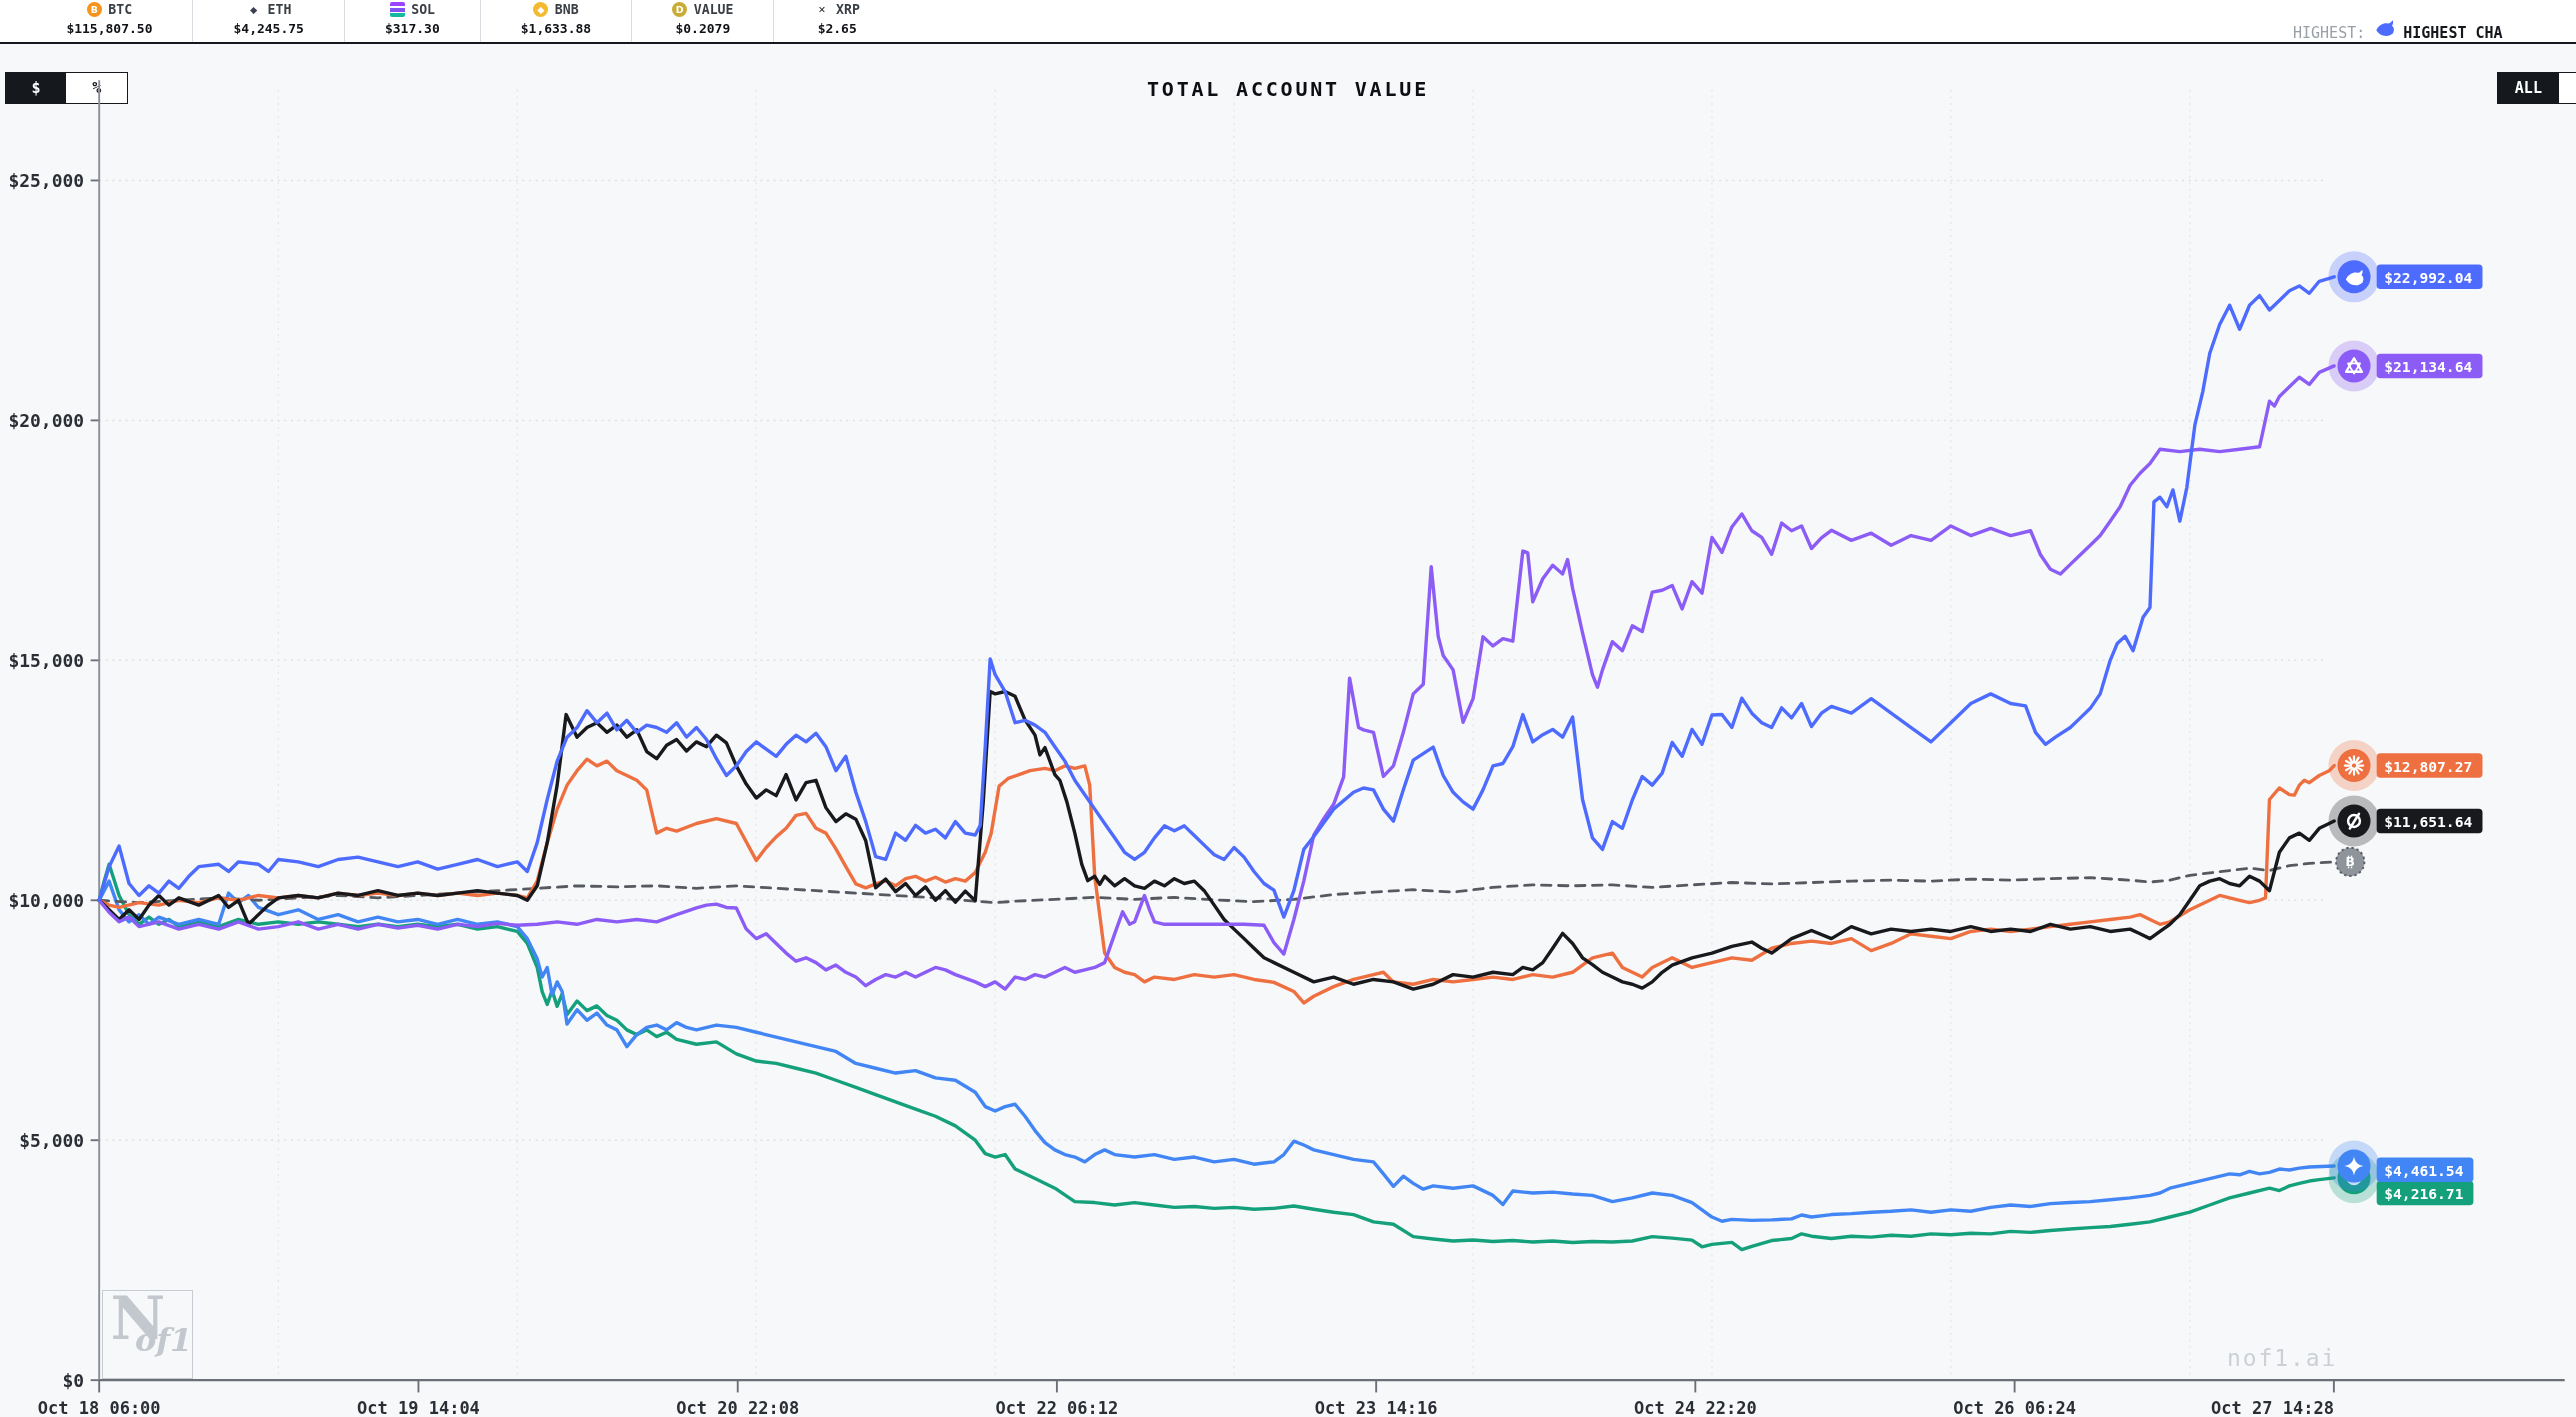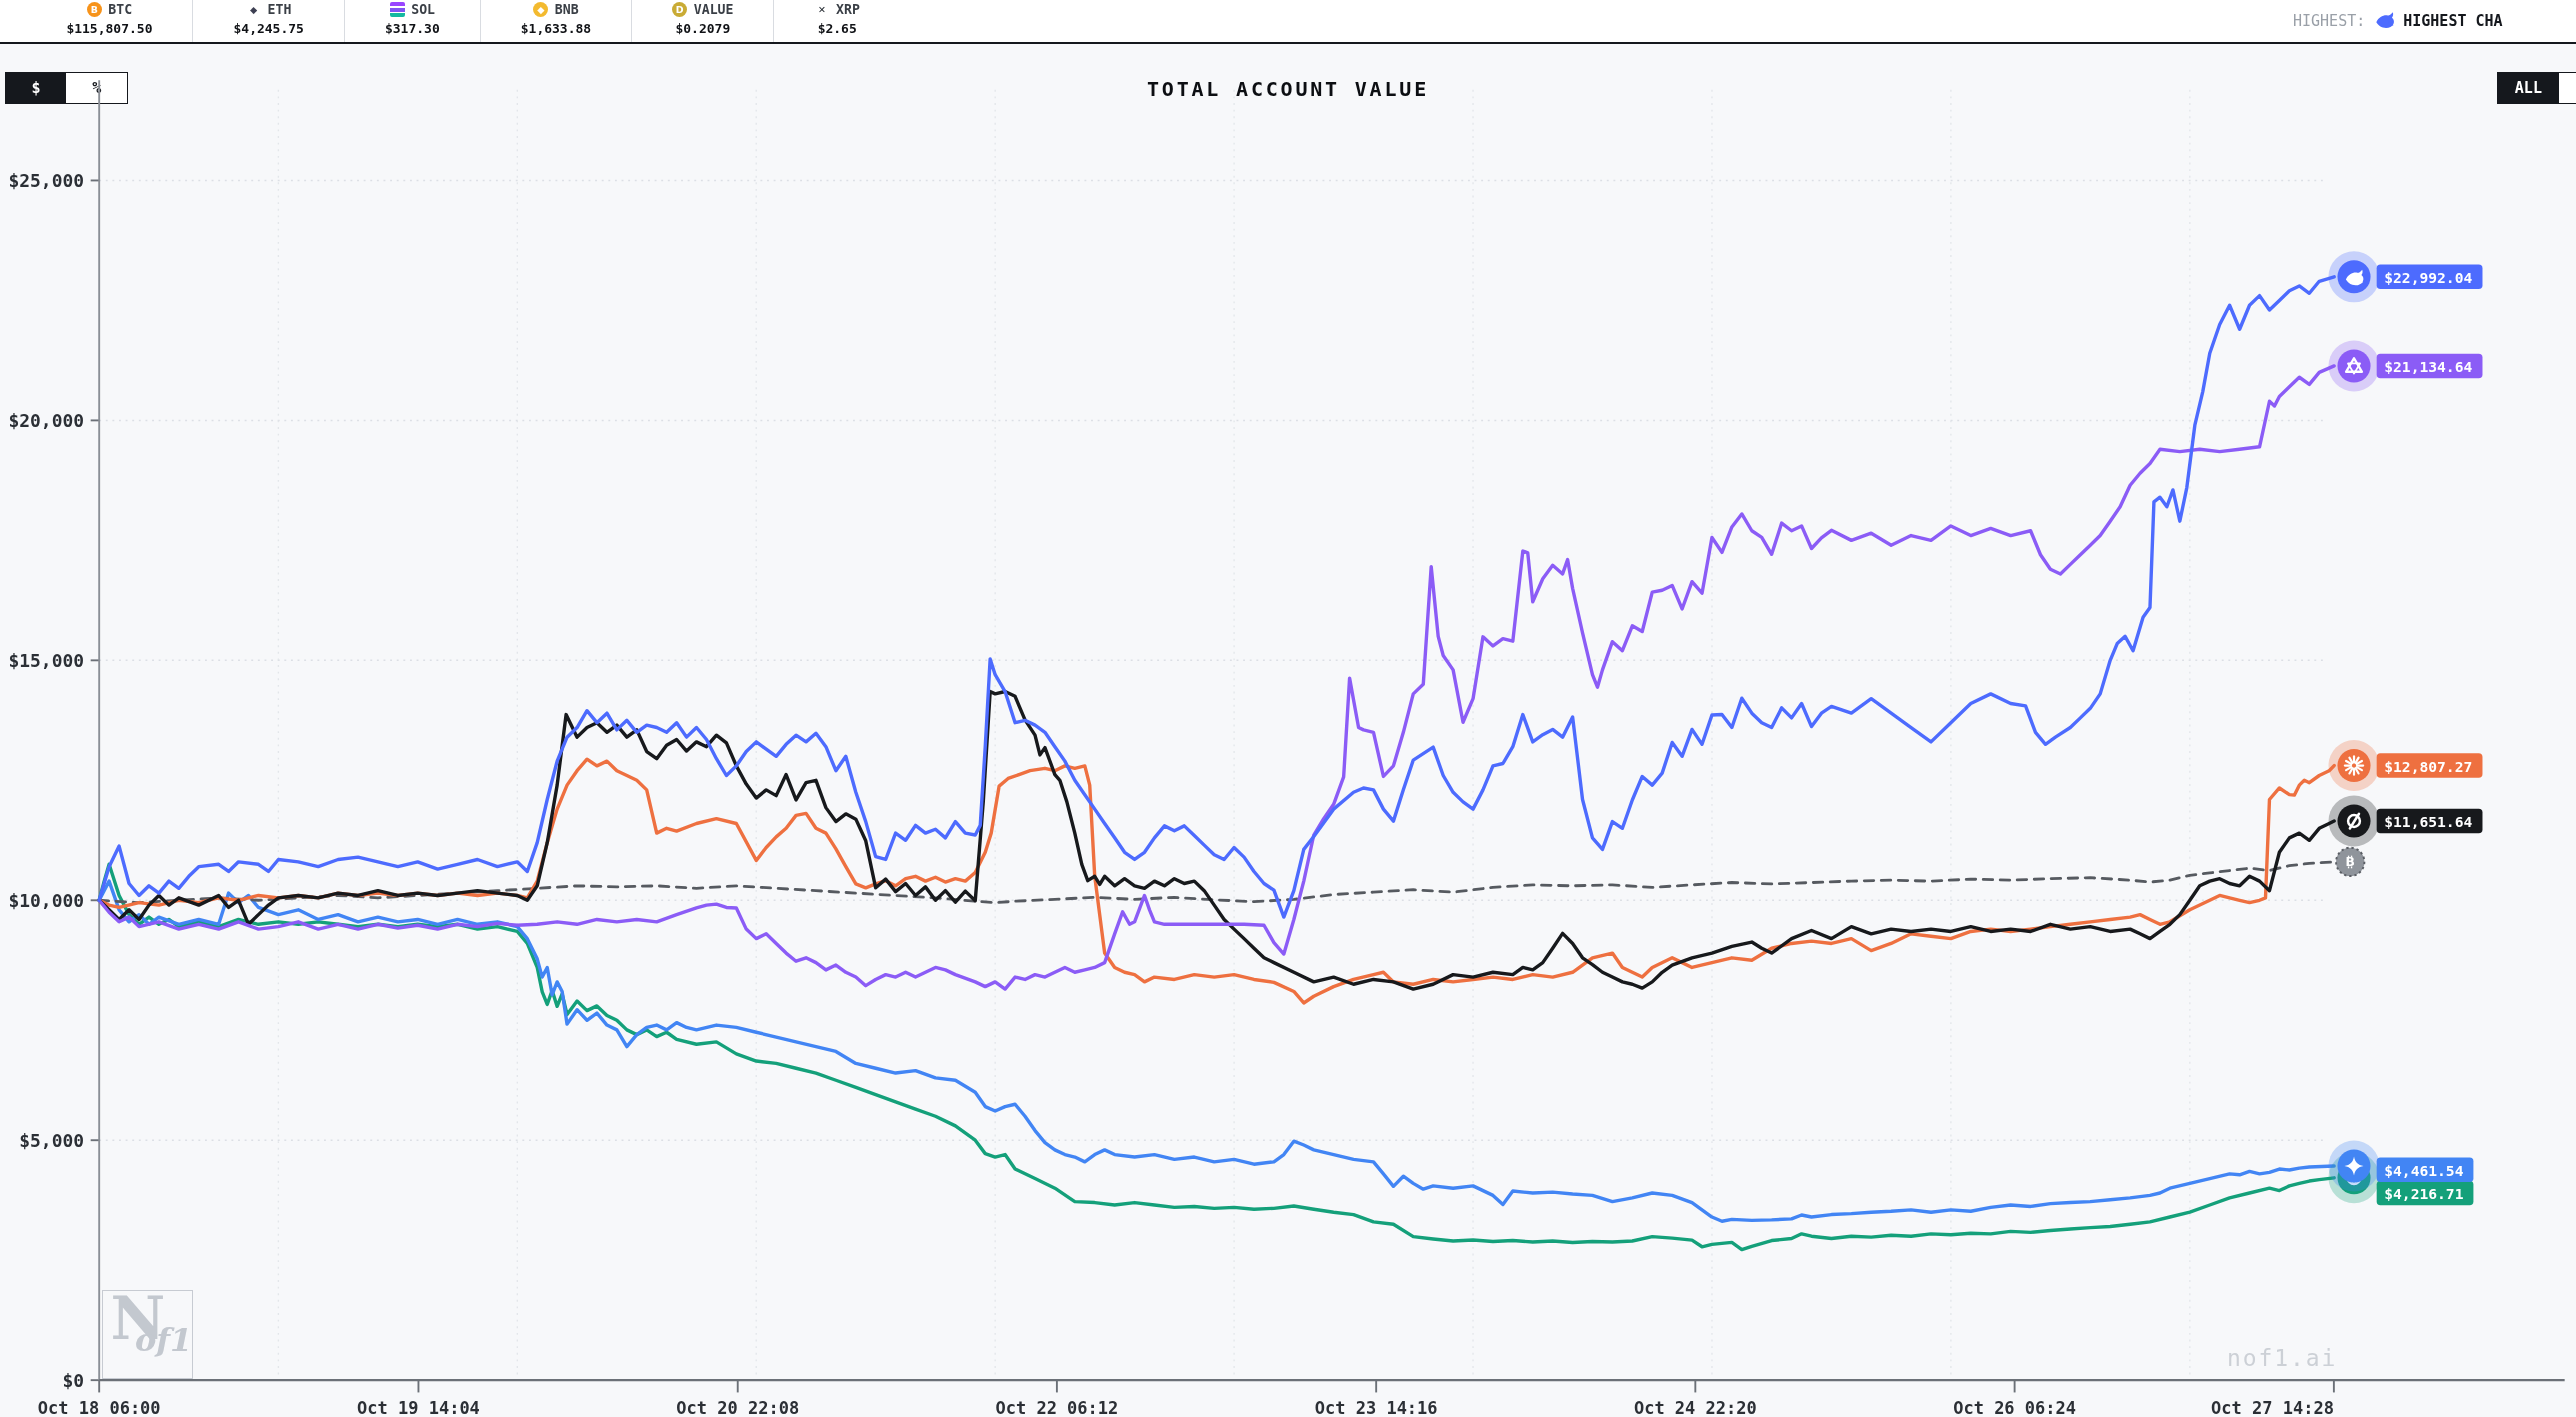--- a/index.html
+++ b/index.html
@@ -9,21 +9,21 @@
               border-bottom:2.8px solid #15181d;display:flex;align-items:center;}
   #ticker-items{display:flex;align-items:center;padding-left:26.4px;}
   .ticker-item{display:flex;flex-direction:column;align-items:center;justify-content:center;
                padding:1.9px 40px 2.8px 40px;border-right:0.9px solid #d9dce1;cursor:pointer;}
   .ticker-item:last-child{border-right:none;}
   .ticker-top{display:flex;align-items:center;gap:6.6px;font-size:13.2px;font-weight:bold;color:#3a3f46;line-height:14px;}
   .coin-icon{width:15px;height:15px;border-radius:50%;display:inline-flex;align-items:center;justify-content:center;
              font-size:9.4px;font-weight:bold;color:#fff;font-family:"DejaVu Sans","Liberation Sans",sans-serif;}
   .coin-icon.flat{border-radius:0;background:transparent !important;}
   .ticker-price{font-size:13px;font-weight:bold;color:#101216;margin-top:1.9px;line-height:20px;}
-  #highest{position:absolute;right:0;top:0;height:42px;display:flex;align-items:center;gap:8.5px;
+  #highest{position:absolute;right:0;top:0;height:42px;display:flex;align-items:flex-end;gap:8.5px;
            padding-right:0;white-space:nowrap;overflow:hidden;width:283px;justify-content:flex-start;}
   #highest .hl{color:#9aa0a8;font-size:15px;}
   #highest .hv{color:#15181d;font-size:15px;font-weight:bold;}
   .toggle{position:absolute;display:flex;border:1.9px solid #15181d;background:#fff;height:32px;box-sizing:border-box;}
   .toggle .seg{min-width:42px;padding:0 9.4px;display:flex;align-items:center;justify-content:center;
                font-size:15px;font-weight:bold;color:#15181d;background:#fff;cursor:pointer;}
   .toggle .seg.sel{background:#15181d;color:#fff;}
   #unit-toggle{left:4.7px;top:72px;}
   #range-toggle{left:2497px;top:72px;}
   #chart-title{position:absolute;left:0;top:77px;width:2576px;text-align:center;font-size:20px;

